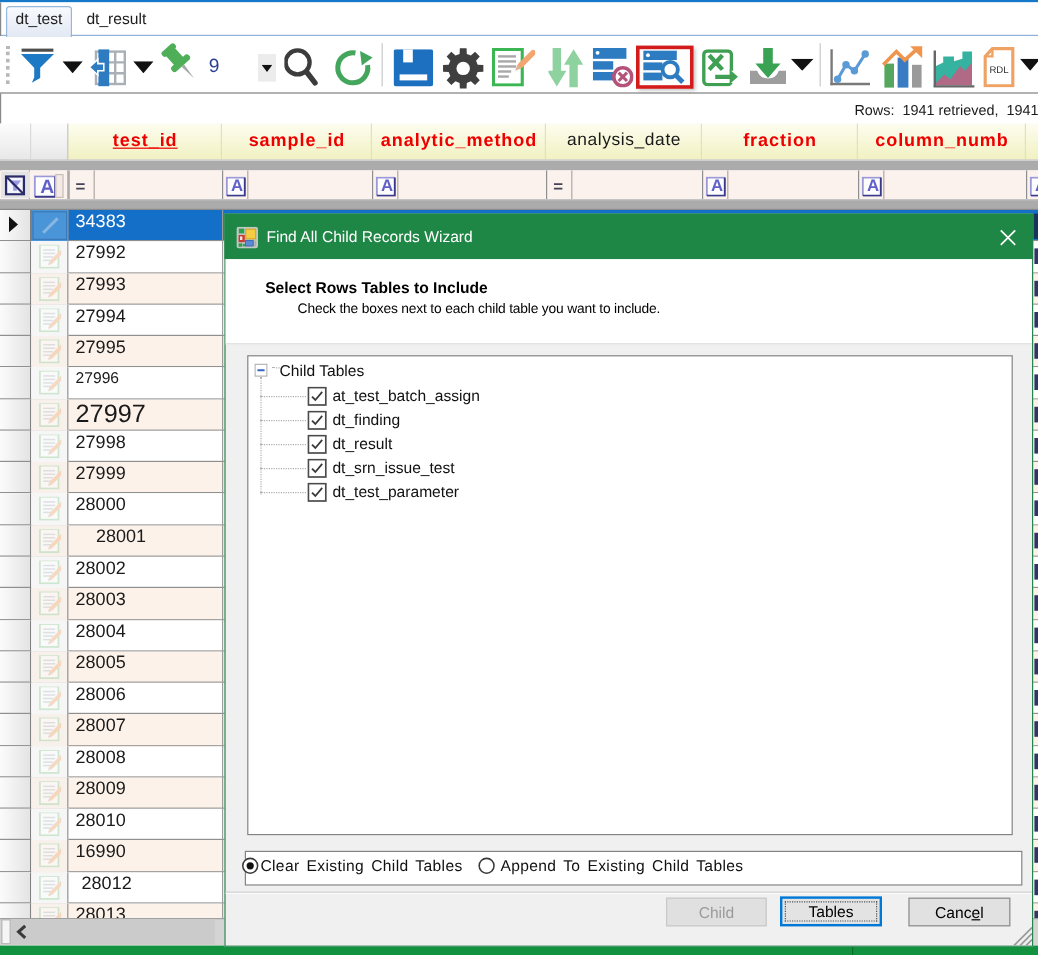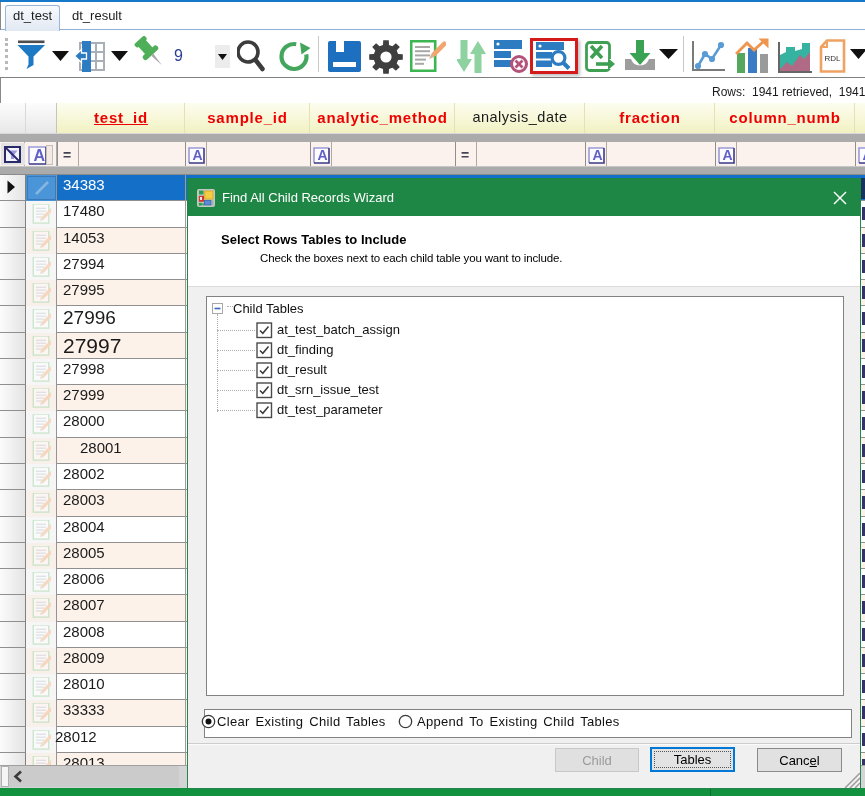--- a/index.html
+++ b/index.html
@@ -252,29 +252,29 @@
     <line x1="3" y1="15" x2="15" y2="3" stroke="#b9d2ea" stroke-width="2.5"></line>
   </svg>
 <div class="a" style="left:63px;top:176px;width:90px;height:20px;font-size:15px;color:#ffffff;">34383</div>
 <div class="a" style="left:861px;top:178px;width:4px;height:21px;background:#18335c;"></div>
 <div class="a" style="left:0;top:201px;width:865px;height:27px;background:#ffffff;border-bottom:1px solid #8f8f8f;"></div>
 <div class="a" style="left:0;top:201px;width:26px;height:27px;background:linear-gradient(90deg,#fbfbfb,#e4e4e4);border-right:1px solid #808080;border-bottom:1px solid #8f8f8f;"></div>
 <div class="a" style="left:26px;top:201px;width:31px;height:27px;background:#f6f6f6;border-right:1px solid #949494;"></div>
 <svg class="a" style="left:31px;top:204px;opacity:0.46" width="20" height="20" viewBox="0 0 21 22">
     <use href="#docicon"></use>
   </svg>
-<div class="a" style="left:63px;top:202px;width:90px;height:20px;font-size:15px;color:#1a1a1a;">17480</div>
+<div class="a" style="left:63px;top:202px;width:90px;height:20px;font-size:15px;color:#1a1a1a;">27992</div>
 <div class="a" style="left:862px;top:207px;width:3px;height:13px;background:#333366;"></div>
 <div class="a" style="left:0;top:228px;width:865px;height:26px;background:#fcf2ea;border-bottom:1px solid #8f8f8f;"></div>
 <div class="a" style="left:0;top:228px;width:26px;height:26px;background:linear-gradient(90deg,#fbfbfb,#e4e4e4);border-right:1px solid #808080;border-bottom:1px solid #8f8f8f;"></div>
 <div class="a" style="left:26px;top:228px;width:31px;height:26px;background:#f8f0ea;border-right:1px solid #949494;"></div>
 <svg class="a" style="left:31px;top:231px;opacity:0.46" width="20" height="20" viewBox="0 0 21 22">
     <use href="#docicon"></use>
   </svg>
-<div class="a" style="left:63px;top:229px;width:90px;height:20px;font-size:15px;color:#1a1a1a;">14053</div>
+<div class="a" style="left:63px;top:229px;width:90px;height:20px;font-size:15px;color:#1a1a1a;">27993</div>
 <div class="a" style="left:862px;top:234px;width:3px;height:13px;background:#333366;"></div>
 <div class="a" style="left:0;top:254px;width:865px;height:26px;background:#ffffff;border-bottom:1px solid #8f8f8f;"></div>
 <div class="a" style="left:0;top:254px;width:26px;height:26px;background:linear-gradient(90deg,#fbfbfb,#e4e4e4);border-right:1px solid #808080;border-bottom:1px solid #8f8f8f;"></div>
 <div class="a" style="left:26px;top:254px;width:31px;height:26px;background:#f6f6f6;border-right:1px solid #949494;"></div>
 <svg class="a" style="left:31px;top:257px;opacity:0.46" width="20" height="20" viewBox="0 0 21 22">
     <use href="#docicon"></use>
   </svg>
 <div class="a" style="left:63px;top:255px;width:90px;height:20px;font-size:15px;color:#1a1a1a;">27994</div>
 <div class="a" style="left:862px;top:260px;width:3px;height:13px;background:#333366;"></div>
 <div class="a" style="left:0;top:280px;width:865px;height:26px;background:#fcf2ea;border-bottom:1px solid #8f8f8f;"></div>
@@ -284,21 +284,21 @@
     <use href="#docicon"></use>
   </svg>
 <div class="a" style="left:63px;top:281px;width:90px;height:20px;font-size:15px;color:#1a1a1a;">27995</div>
 <div class="a" style="left:862px;top:286px;width:3px;height:13px;background:#333366;"></div>
 <div class="a" style="left:0;top:306px;width:865px;height:27px;background:#ffffff;border-bottom:1px solid #8f8f8f;"></div>
 <div class="a" style="left:0;top:306px;width:26px;height:27px;background:linear-gradient(90deg,#fbfbfb,#e4e4e4);border-right:1px solid #808080;border-bottom:1px solid #8f8f8f;"></div>
 <div class="a" style="left:26px;top:306px;width:31px;height:27px;background:#f6f6f6;border-right:1px solid #949494;"></div>
 <svg class="a" style="left:31px;top:309px;opacity:0.46" width="20" height="20" viewBox="0 0 21 22">
     <use href="#docicon"></use>
   </svg>
-<div class="a" style="left:63px;top:307px;width:90px;height:20px;font-size:19px;color:#1a1a1a;">27996</div>
+<div class="a" style="left:63px;top:307px;width:90px;height:20px;font-size:13px;color:#1a1a1a;">27996</div>
 <div class="a" style="left:862px;top:312px;width:3px;height:13px;background:#333366;"></div>
 <div class="a" style="left:0;top:333px;width:865px;height:26px;background:#fcf2ea;border-bottom:1px solid #8f8f8f;"></div>
 <div class="a" style="left:0;top:333px;width:26px;height:26px;background:linear-gradient(90deg,#fbfbfb,#e4e4e4);border-right:1px solid #808080;border-bottom:1px solid #8f8f8f;"></div>
 <div class="a" style="left:26px;top:333px;width:31px;height:26px;background:#f8f0ea;border-right:1px solid #949494;"></div>
 <svg class="a" style="left:31px;top:336px;opacity:0.46" width="20" height="20" viewBox="0 0 21 22">
     <use href="#docicon"></use>
   </svg>
 <div class="a" style="left:63px;top:334px;width:90px;height:20px;font-size:21px;color:#1a1a1a;">27997</div>
 <div class="a" style="left:862px;top:339px;width:3px;height:13px;background:#333366;"></div>
 <div class="a" style="left:0;top:359px;width:865px;height:26px;background:#ffffff;border-bottom:1px solid #8f8f8f;"></div>
@@ -404,29 +404,29 @@
     <use href="#docicon"></use>
   </svg>
 <div class="a" style="left:63px;top:675px;width:90px;height:20px;font-size:15px;color:#1a1a1a;">28010</div>
 <div class="a" style="left:862px;top:680px;width:3px;height:13px;background:#333366;"></div>
 <div class="a" style="left:0;top:700px;width:865px;height:27px;background:#fcf2ea;border-bottom:1px solid #8f8f8f;"></div>
 <div class="a" style="left:0;top:700px;width:26px;height:27px;background:linear-gradient(90deg,#fbfbfb,#e4e4e4);border-right:1px solid #808080;border-bottom:1px solid #8f8f8f;"></div>
 <div class="a" style="left:26px;top:700px;width:31px;height:27px;background:#f8f0ea;border-right:1px solid #949494;"></div>
 <svg class="a" style="left:31px;top:703px;opacity:0.46" width="20" height="20" viewBox="0 0 21 22">
     <use href="#docicon"></use>
   </svg>
-<div class="a" style="left:63px;top:701px;width:90px;height:20px;font-size:15px;color:#1a1a1a;">33333</div>
+<div class="a" style="left:63px;top:701px;width:90px;height:20px;font-size:15px;color:#1a1a1a;">16990</div>
 <div class="a" style="left:862px;top:706px;width:3px;height:13px;background:#333366;"></div>
 <div class="a" style="left:0;top:727px;width:865px;height:26px;background:#ffffff;border-bottom:1px solid #8f8f8f;"></div>
 <div class="a" style="left:0;top:727px;width:26px;height:26px;background:linear-gradient(90deg,#fbfbfb,#e4e4e4);border-right:1px solid #808080;border-bottom:1px solid #8f8f8f;"></div>
 <div class="a" style="left:26px;top:727px;width:31px;height:26px;background:#f6f6f6;border-right:1px solid #949494;"></div>
 <svg class="a" style="left:31px;top:730px;opacity:0.46" width="20" height="20" viewBox="0 0 21 22">
     <use href="#docicon"></use>
   </svg>
-<div class="a" style="left:55px;top:728px;width:90px;height:20px;font-size:15px;color:#1a1a1a;">28012</div>
+<div class="a" style="left:68px;top:728px;width:90px;height:20px;font-size:15px;color:#1a1a1a;">28012</div>
 <div class="a" style="left:862px;top:733px;width:3px;height:13px;background:#333366;"></div>
 <div class="a" style="left:0;top:753px;width:865px;height:26px;background:#fcf2ea;border-bottom:1px solid #8f8f8f;"></div>
 <div class="a" style="left:0;top:753px;width:26px;height:26px;background:linear-gradient(90deg,#fbfbfb,#e4e4e4);border-right:1px solid #808080;border-bottom:1px solid #8f8f8f;"></div>
 <div class="a" style="left:26px;top:753px;width:31px;height:26px;background:#f8f0ea;border-right:1px solid #949494;"></div>
 <svg class="a" style="left:31px;top:756px;opacity:0.46" width="20" height="20" viewBox="0 0 21 22">
     <use href="#docicon"></use>
   </svg>
 <div class="a" style="left:63px;top:754px;width:90px;height:20px;font-size:15px;color:#1a1a1a;">28013</div>
 <div class="a" style="left:862px;top:759px;width:3px;height:13px;background:#333366;"></div>
 <div class="a" style="left:185px;top:175px;width:1px;height:590px;background:#9c9c9c;"></div>
@@ -455,21 +455,21 @@
 <rect x="5.3" y="14.3" width="1.8" height="2" fill="#2e9e50"></rect>
 <rect x="15" y="11.5" width="1.5" height="5" fill="#a8aea8"></rect>
 </svg>
 <div class="a" style="left:222px;top:190px;width:300px;height:18px;color:#fff;font-size:13px;z-index:12;">Find All Child Records Wizard</div>
 <svg class="a" style="left:833px;top:191px;z-index:12" width="14" height="14" viewBox="0 0 14 14">
 <line x1="1" y1="1" x2="13" y2="13" stroke="#fff" stroke-width="1.4"></line>
     <line x1="13" y1="1" x2="1" y2="13" stroke="#fff" stroke-width="1.4"></line>
   </svg>
 <div class="a" style="left:188px;top:216px;width:672px;height:71px;background:#fff;border-bottom:1px solid #dcdcdc;z-index:11;"></div>
 <div class="a" style="left:221px;top:232px;width:400px;height:17px;font-size:13px;font-weight:bold;color:#000;z-index:12;">Select Rows Tables to Include</div>
-<div class="a" style="left:260px;top:252px;width:500px;height:16px;font-size:11.5px;letter-spacing:-0.15px;color:#000;z-index:12;">Check the boxes next to each child table you want to include.</div>
+<div class="a" style="left:248px;top:252px;width:500px;height:16px;font-size:11.5px;letter-spacing:-0.15px;color:#000;z-index:12;">Check the boxes next to each child table you want to include.</div>
 <div class="a" style="left:206px;top:296px;width:638px;height:400px;background:#fff;border:1px solid #828282;z-index:11;"></div>
 <svg class="a" style="left:212px;top:303px;z-index:12" width="11" height="11" viewBox="0 0 11 11">
 <rect x="0.5" y="0.5" width="10" height="10" fill="#fff" stroke="#a8a8a8"></rect>
 <line x1="2.5" y1="5.5" x2="8.5" y2="5.5" stroke="#3a66c0" stroke-width="1.6"></line>
   </svg>
 <div class="a" style="left:227px;top:306px;width:6px;height:1px;border-top:1px dotted #b0b0b0;z-index:12;"></div>
 <div class="a" style="left:233px;top:301px;width:150px;height:16px;font-size:13px;color:#111;z-index:12;">Child Tables</div>
 <div class="a" style="left:217px;top:314px;width:1px;height:98px;border-left:1px dotted #b0b0b0;z-index:12;"></div>
 <div class="a" style="left:217px;top:330px;width:38px;height:1px;border-top:1px dotted #b0b0b0;z-index:12;"></div>
 <svg class="a" style="left:256px;top:322px;z-index:12" width="17" height="17" viewBox="0 0 17 17">

